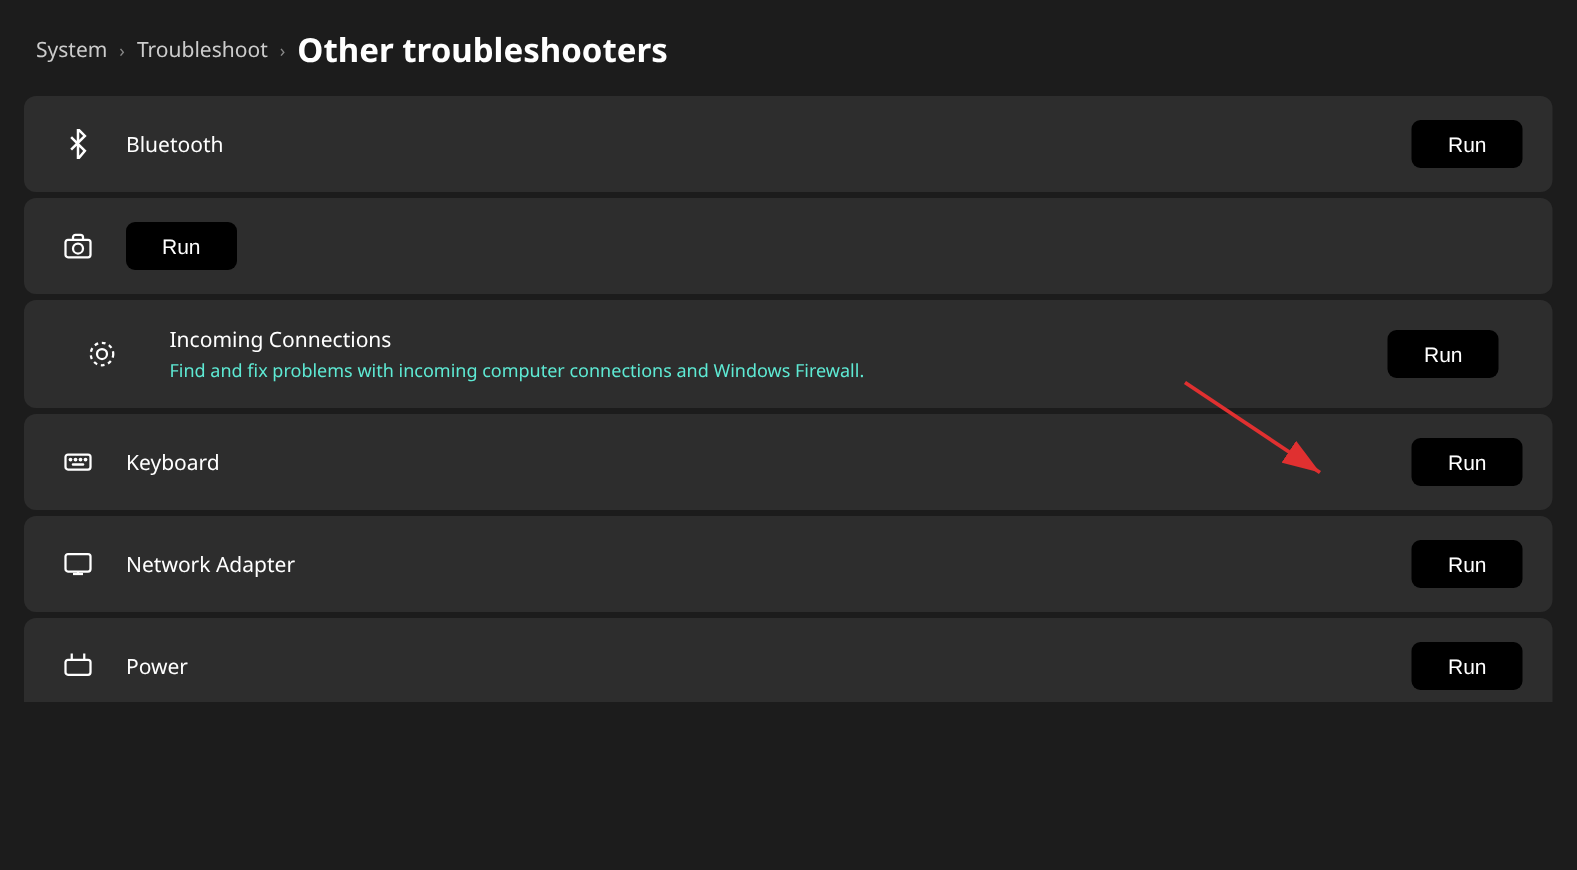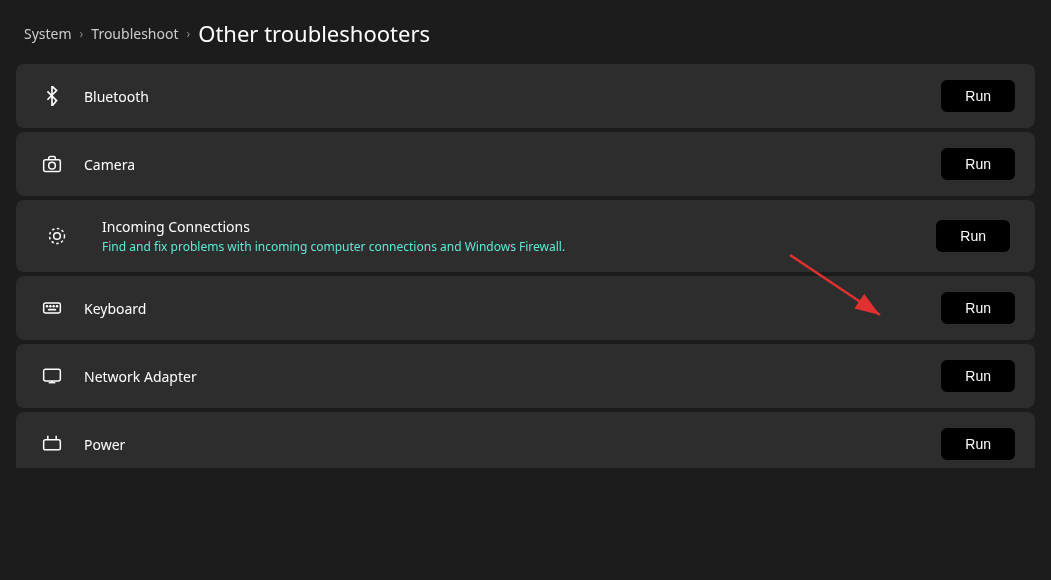--- a/index.html
+++ b/index.html
@@ -28,21 +28,21 @@
       font-size: 14px;
       color: #cccccc;
     }
 
     .breadcrumb-separator {
       color: #888;
       font-size: 12px;
     }
 
     .breadcrumb-current {
-      font-weight: 400;
+      font-weight: 700;
       font-size: 22px;
       color: #ffffff;
     }
 
     .breadcrumb-link {
       font-size: 14px;
       color: #cccccc;
       cursor: pointer;
     }
 
@@ -58,21 +58,21 @@
       background-color: #2d2d2d;
       border-radius: 8px;
       padding: 0 20px;
       margin-bottom: 4px;
       min-height: 64px;
       gap: 16px;
     }
 
     .troubleshooter-item.has-desc {
       min-height: 72px;
-      padding: 12px 25px;
+      padding: 12px 36px;
       gap: 29px;
     }
 
     .item-icon {
       width: 32px;
       height: 32px;
       display: flex;
       align-items: center;
       justify-content: center;
       flex-shrink: 0;
@@ -167,24 +167,20 @@
       <button class="run-button">Run</button>
     </div>
         <div class="troubleshooter-item">
       <span class="item-icon">
             <svg width="20" height="20" viewBox="0 0 24 24" fill="none" stroke="white" stroke-width="1.8">
               <rect x="2" y="7" width="20" height="14" rx="2"></rect>
               <circle cx="12" cy="14" r="4"></circle>
               <path d="M8 7V5a2 2 0 012-2h4a2 2 0 012 2v2"></path>
             </svg>
           </span>
-      <div class="item-text">
-        <span class="item-title">Camera</span>
-
-      </div>
       <button class="run-button">Run</button>
     </div>
         <div class="troubleshooter-item has-desc">
       <span class="item-icon">
             <svg width="20" height="20" viewBox="0 0 24 24" fill="none" stroke="white" stroke-width="1.8">
               <circle cx="12" cy="12" r="4"></circle>
               <circle cx="12" cy="12" r="9" stroke-dasharray="3 3"></circle>
             </svg>
           </span>
       <div class="item-text">

